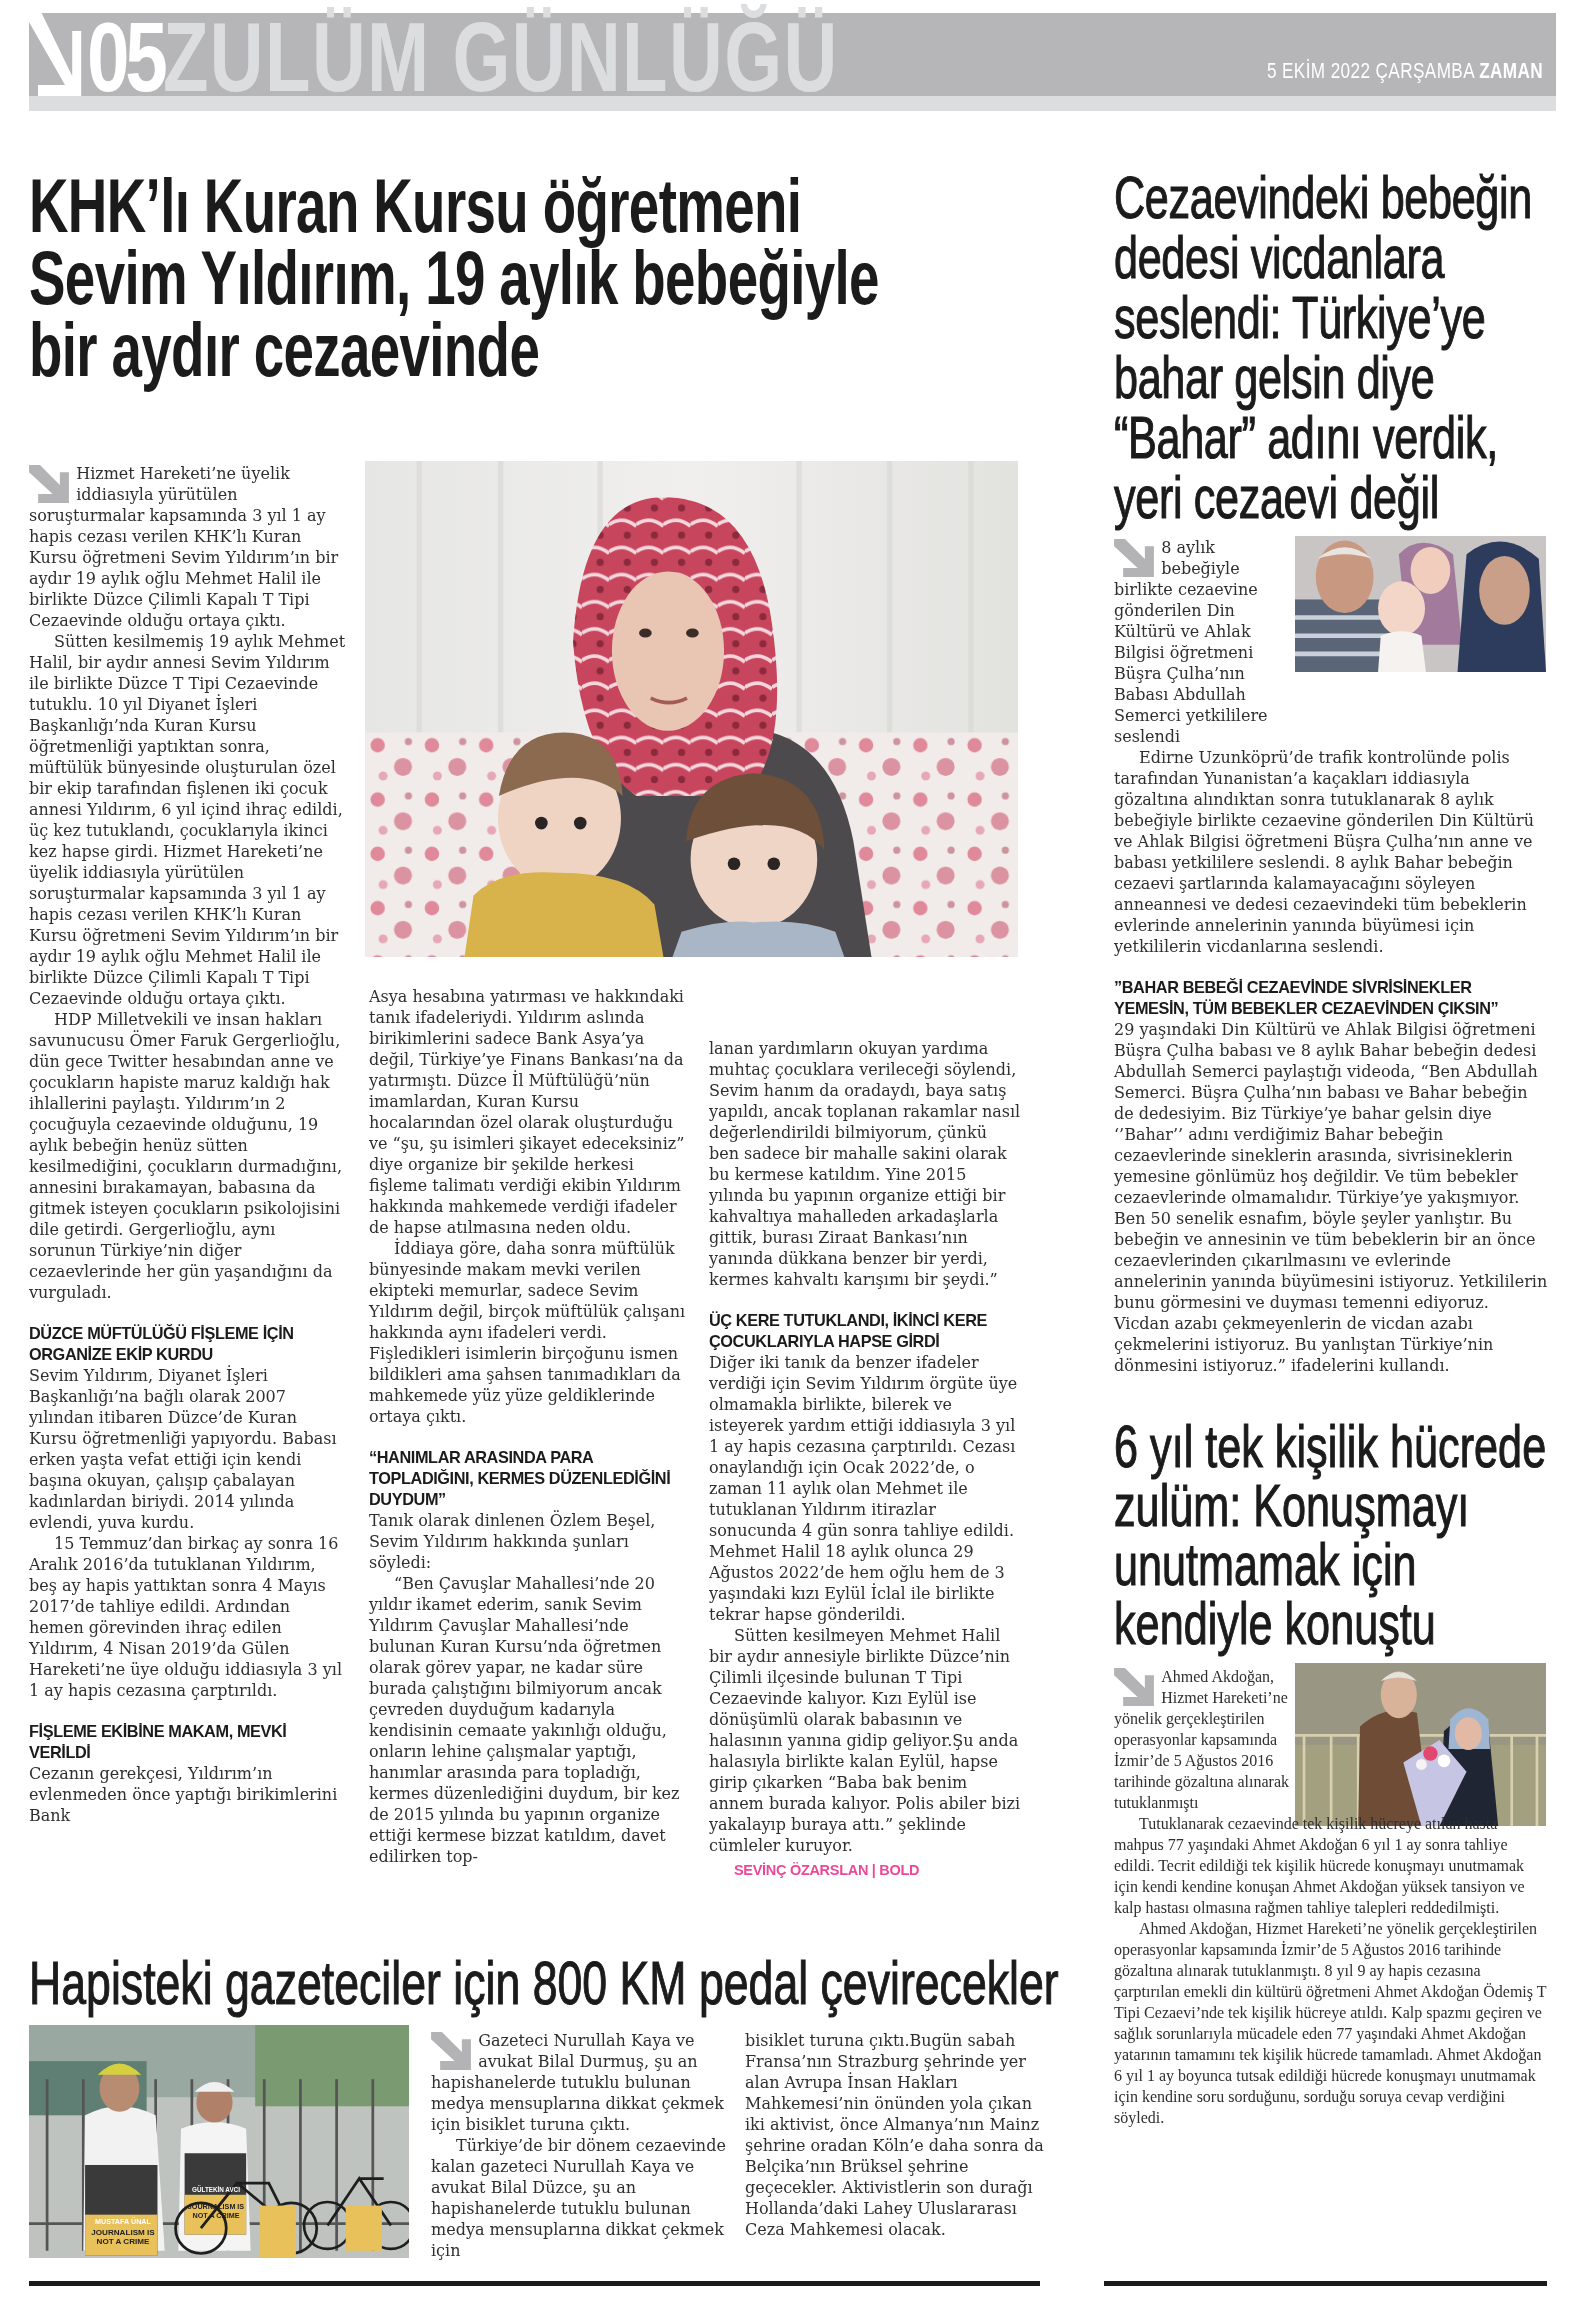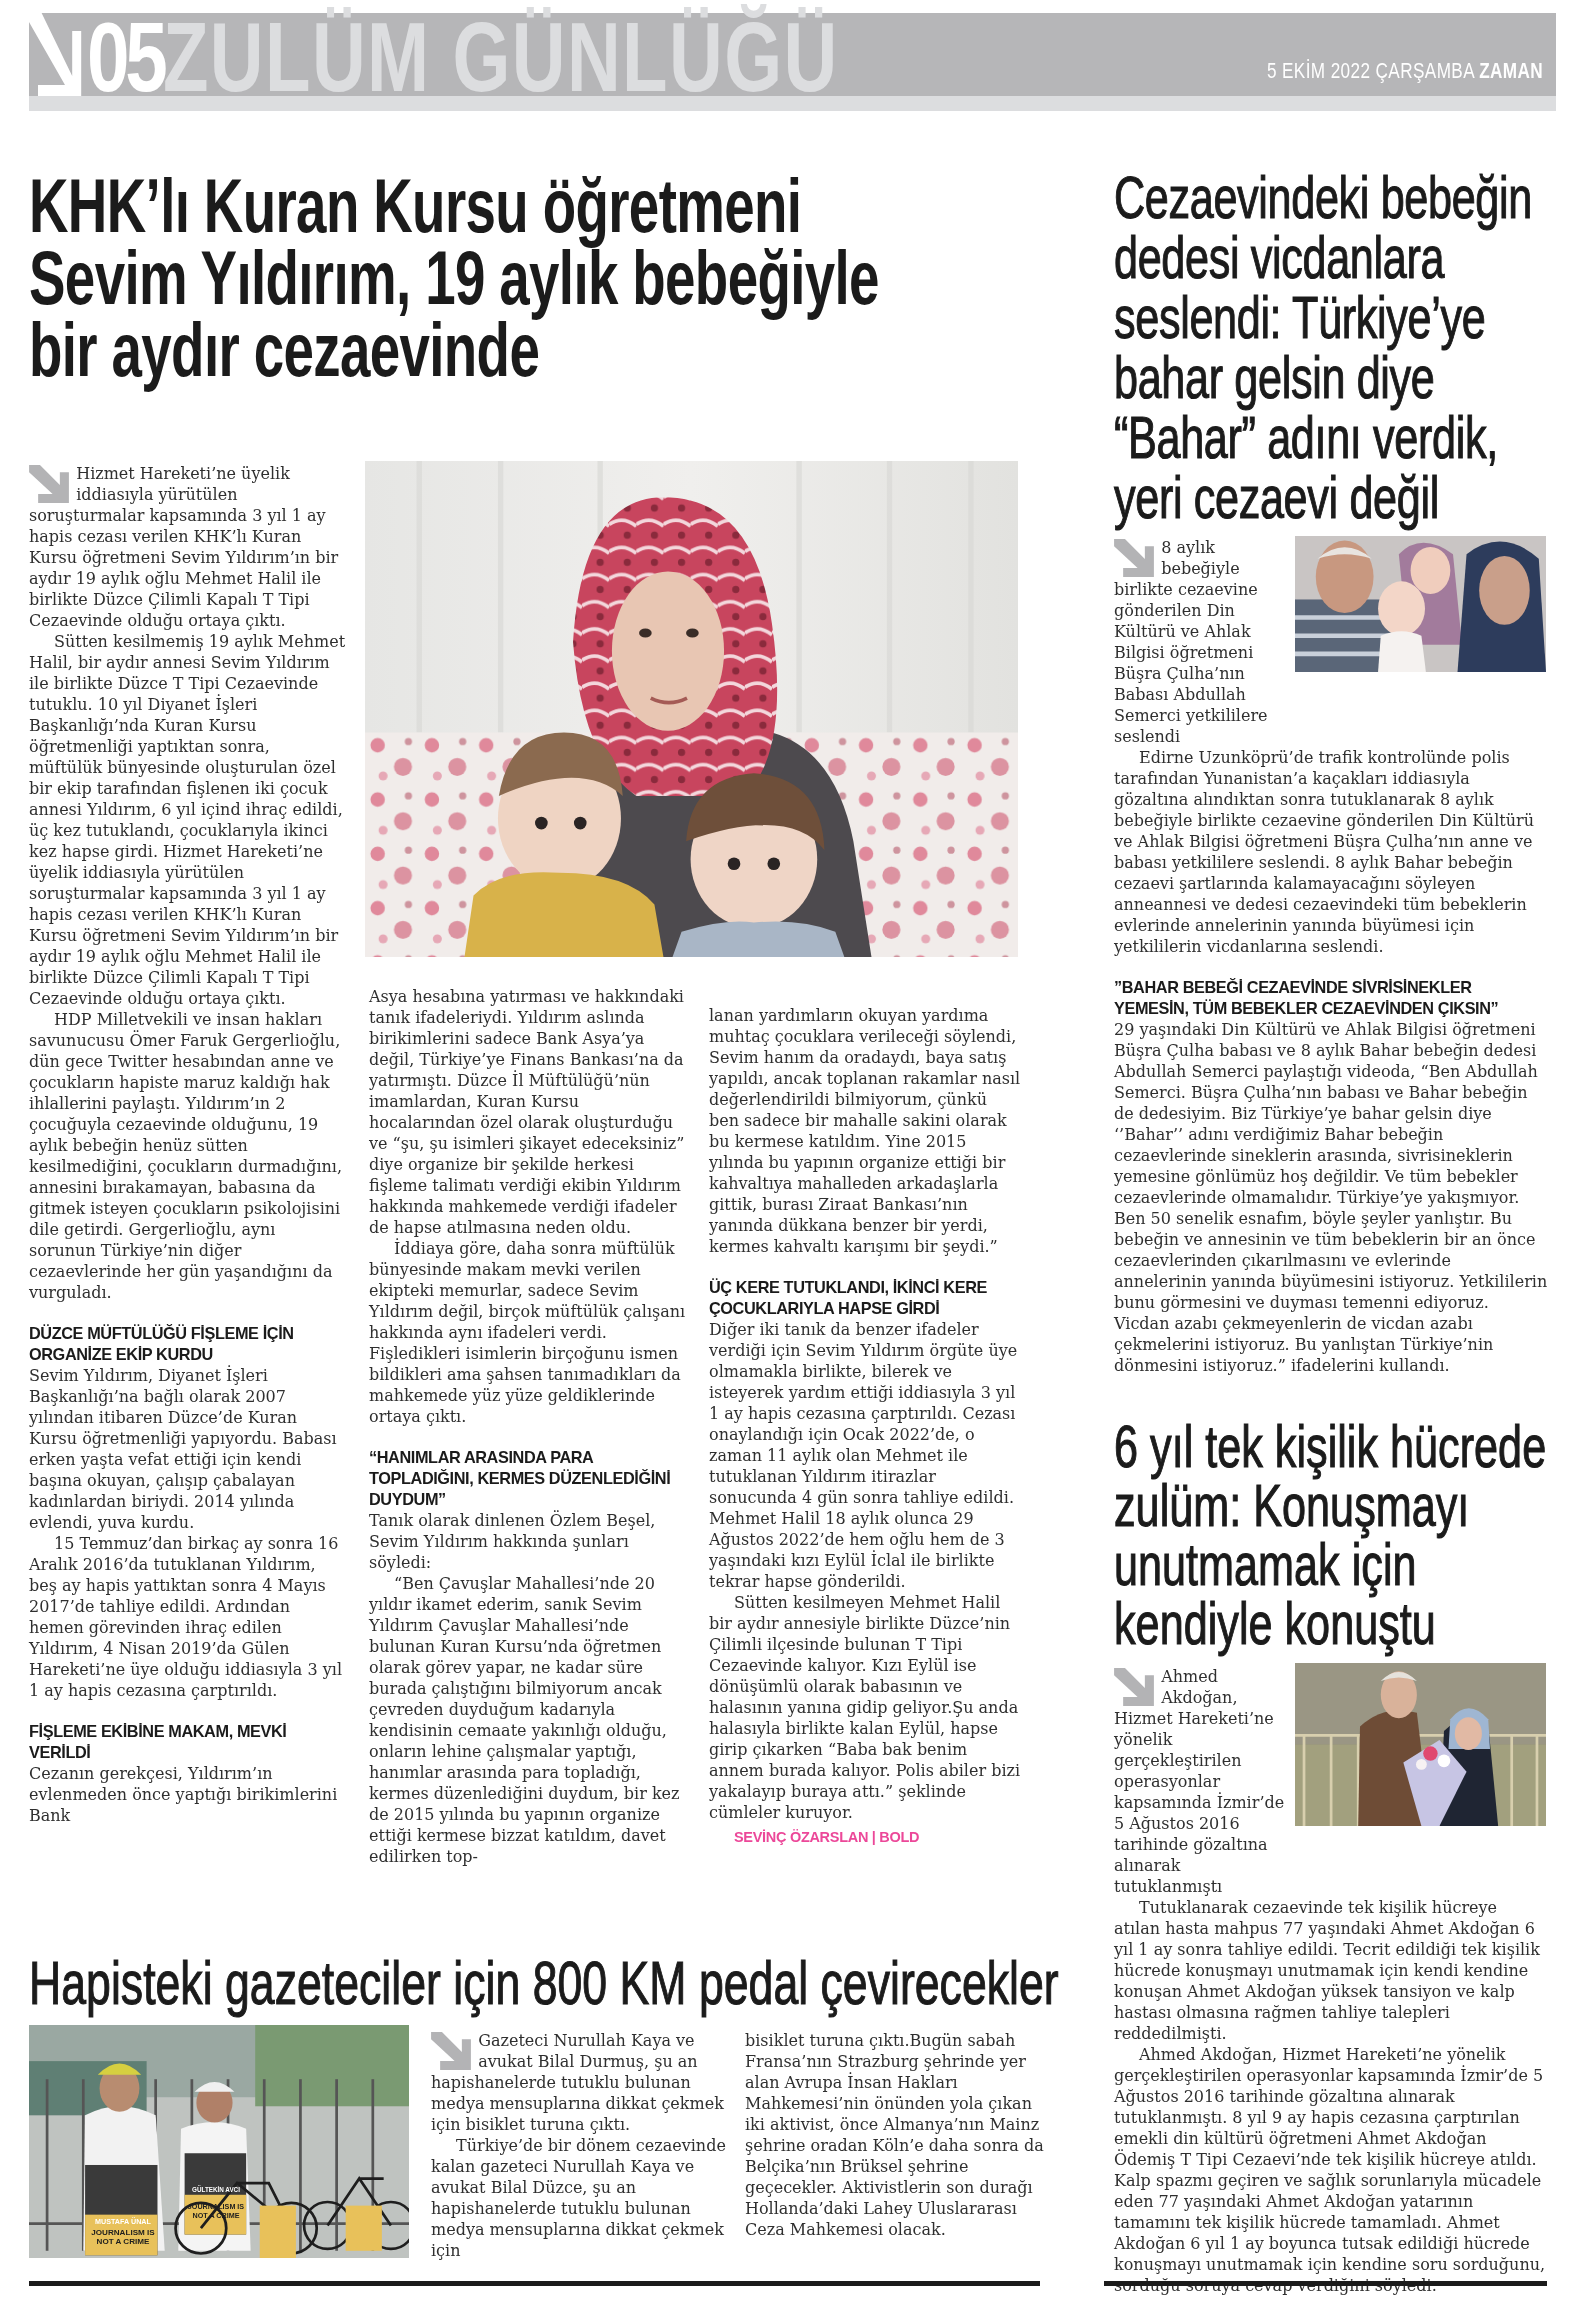--- a/index.html
+++ b/index.html
@@ -143,21 +143,21 @@
   </div>
 
   <div class="col" style="left:369px; top:986px; width:317px;">
     <p class="noind">Asya hesabına yatırması ve hakkındaki tanık ifadeleriydi. Yıldırım aslında birikimlerini sadece Bank Asya’ya değil, Türkiye’ye Finans Bankası’na da yatırmıştı. Düzce İl Müftülüğü’nün imamlardan, Kuran Kursu hocalarından özel olarak oluşturduğu ve “şu, şu isimleri şikayet edeceksiniz” diye organize bir şekilde herkesi fişleme talimatı verdiği ekibin Yıldırım hakkında mahkemede verdiği ifadeler de hapse atılmasına neden oldu.</p>
     <p>İddiaya göre, daha sonra müftülük bünyesinde makam mevki verilen ekipteki memurlar, sadece Sevim Yıldırım değil, birçok müftülük çalışanı hakkında aynı ifadeleri verdi. Fişledikleri isimlerin birçoğunu ismen bildikleri ama şahsen tanımadıkları da mahkemede yüz yüze geldiklerinde ortaya çıktı.</p>
     <div class="subhead">“HANIMLAR ARASINDA PARA TOPLADIĞINI, KERMES DÜZENLEDİĞİNİ DUYDUM”</div>
     <p class="noind">Tanık olarak dinlenen Özlem Beşel, Sevim Yıldırım hakkında şunları söyledi:</p>
     <p>“Ben Çavuşlar Mahallesi’nde 20 yıldır ikamet ederim, sanık Sevim Yıldırım Çavuşlar Mahallesi’nde bulunan Kuran Kursu’nda öğretmen olarak görev yapar, ne kadar süre burada çalıştığını bilmiyorum ancak çevreden duyduğum kadarıyla kendisinin cemaate yakınlığı olduğu, onların lehine çalışmalar yaptığı, hanımlar arasında para topladığı, kermes düzenlediğini duydum, bir kez de 2015 yılında bu yapının organize ettiği kermese bizzat katıldım, davet edilirken top-</p>
   </div>
 
-  <div class="col" style="left:709px; top:1005px; width:313px;">
+  <div class="col" style="left:709px; top:1038px; width:313px;">
     <p class="noind">lanan yardımların okuyan yardıma muhtaç çocuklara verileceği söylendi, Sevim hanım da oradaydı, baya satış yapıldı, ancak toplanan rakamlar nasıl değerlendirildi bilmiyorum, çünkü ben sadece bir mahalle sakini olarak bu kermese katıldım. Yine 2015 yılında bu yapının organize ettiği bir kahvaltıya mahalleden arkadaşlarla gittik, burası Ziraat Bankası’nın yanında dükkana benzer bir yerdi, kermes kahvaltı karışımı bir şeydi.”</p>
     <div class="subhead">ÜÇ KERE TUTUKLANDI, İKİNCİ KERE ÇOCUKLARIYLA HAPSE GİRDİ</div>
     <p class="noind">Diğer iki tanık da benzer ifadeler verdiği için Sevim Yıldırım örgüte üye olmamakla birlikte, bilerek ve isteyerek yardım ettiği iddiasıyla 3 yıl 1 ay hapis cezasına çarptırıldı. Cezası onaylandığı için Ocak 2022’de, o zaman 11 aylık olan Mehmet ile tutuklanan Yıldırım itirazlar sonucunda 4 gün sonra tahliye edildi. Mehmet Halil 18 aylık olunca 29 Ağustos 2022’de hem oğlu hem de 3 yaşındaki kızı Eylül İclal ile birlikte tekrar hapse gönderildi.</p>
     <p>Sütten kesilmeyen Mehmet Halil bir aydır annesiyle birlikte Düzce’nin Çilimli ilçesinde bulunan T Tipi Cezaevinde kalıyor. Kızı Eylül ise dönüşümlü olarak babasının ve halasının yanına gidip geliyor.Şu anda halasıyla birlikte kalan Eylül, hapse girip çıkarken “Baba bak benim annem burada kalıyor. Polis abiler bizi yakalayıp buraya attı.” şeklinde cümleler kuruyor.</p>
     <div class="byline">SEVİNÇ ÖZARSLAN | BOLD</div>
   </div>
 </article>
 
 <article>
   <h2 class="headline hl-right1">
@@ -232,21 +232,21 @@
       <path d="M165 75 Q190 50 215 78 L225 180 L160 180 Z" fill="#1f2533"></path>
       <path d="M172 62 Q192 38 214 62 L216 95 L170 95 Z" fill="#9fb6d2"></path>
       <ellipse cx="192" cy="78" rx="15" ry="18" fill="#e1b9a4"></ellipse>
       <path d="M120 110 L160 85 L190 120 L160 180 L140 180 Z" fill="#c7c5e4"></path>
       <circle cx="150" cy="100" r="8" fill="#e04870"></circle>
         <circle cx="165" cy="108" r="7" fill="#ffffff"></circle>
         <circle cx="140" cy="112" r="6" fill="#f7f2f3"></circle>
     </svg>
   </figure>
 
-  <div class="col" style="left:1114px; top:1666px; width:434px;">
+  <div class="col" style="left:1114px; top:1666px; width:434px;font-family:Liberation Serif, serif;">
     <p class="noind" style="width:177px;">
       <span class="lead-arrow">
         <svg width="40" height="38" viewBox="0 0 44 42">
             <polygon points="0,0 12,0 34,22 34,8 44,8 44,42 10,42 10,32 26,32 0,8" fill="#b3b3b5"></polygon>
           </svg>
       </span>
       <span>Ahmed Akdoğan, Hizmet Hareketi’ne yönelik gerçekleştirilen operasyonlar kapsamında İzmir’de 5 Ağustos 2016 tarihinde gözaltına alınarak tutuklanmıştı</span>
     </p>
     <p>Tutuklanarak cezaevinde tek kişilik hücreye atılan hasta mahpus 77 yaşındaki Ahmet Akdoğan 6 yıl 1 ay sonra tahliye edildi. Tecrit edildiği tek kişilik hücrede konuşmayı unutmamak için kendi kendine konuşan Ahmet Akdoğan yüksek tansiyon ve kalp hastası olmasına rağmen tahliye talepleri reddedilmişti.</p>
     <p>Ahmed Akdoğan, Hizmet Hareketi’ne yönelik gerçekleştirilen operasyonlar kapsamında İzmir’de 5 Ağustos 2016 tarihinde gözaltına alınarak tutuklanmıştı. 8 yıl 9 ay hapis cezasına çarptırılan emekli din kültürü öğretmeni Ahmet Akdoğan Ödemiş T Tipi Cezaevi’nde tek kişilik hücreye atıldı. Kalp spazmı geçiren ve sağlık sorunlarıyla mücadele eden 77 yaşındaki Ahmet Akdoğan yatarının tamamını tek kişilik hücrede tamamladı. Ahmet Akdoğan 6 yıl 1 ay boyunca tutsak edildiği hücrede konuşmayı unutmamak için kendine soru sorduğunu, sorduğu soruya cevap verdiğini söyledi.</p>

